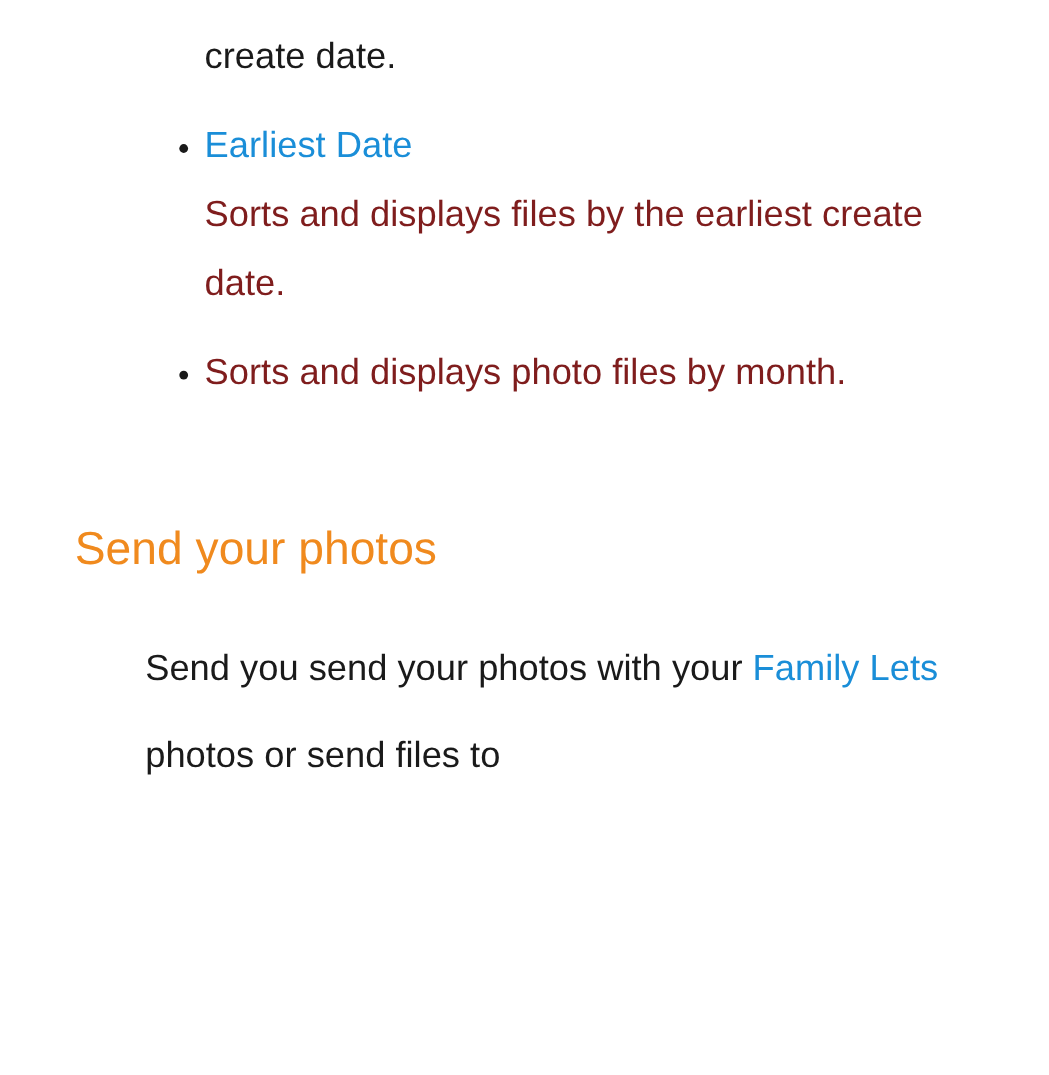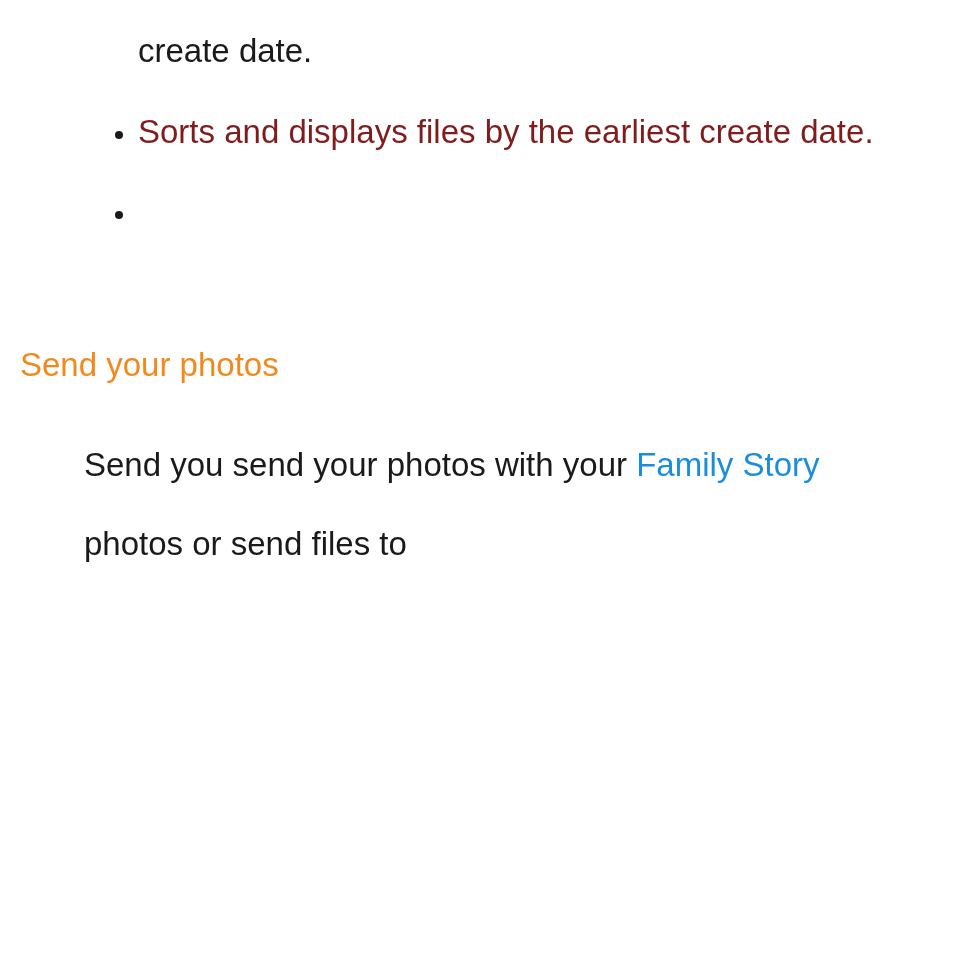--- a/index.html
+++ b/index.html
@@ -9,20 +9,21 @@
     height: 977px;
     background: #ffffff;
     font-family: Arial, Helvetica, sans-serif;
     color: #1a1a1a;
   }
   .page {
     box-sizing: border-box;
     padding: 20px 38px 30px 30px;
     font-size: 33px;
     line-height: 1.9;
+    margin-left: 48px;
   }
   .black { color: #1a1a1a; }
   .blue  { color: #1a8ed8; }
   .orange { color: #f08a1e; }
 
   .frag-create-date {
     margin-left: 108px;
     margin-bottom: 18px;
   }
 
@@ -45,44 +46,46 @@
   }
   .li-desc {
     display: block;
     color: #7f1d1d;
     margin-right: 30px;
   }
 
   .section-heading {
     margin-top: 90px;
     margin-left: -10px;
-    font-size: 33px;
+    font-size: 42px;
   }
 
   .send-body {
     margin-top: 28px;
     margin-left: 54px;
     margin-right: 30px;
     line-height: 2.4;
   }
 </style>
 </head>
 <body>
 
 <div class="page">
 
   <div class="frag-create-date black">create date.</div>
 
   <ul class="bullets">
     <li>
+      <span class="li-title blue">Earliest Date</span>
       <span class="li-desc">Sorts and displays files by the earliest create date.</span>
     </li>
     <li>
+      <span class="li-desc">Sorts and displays photo files by month.</span>
     </li>
   </ul>
 
   <div class="section-heading orange">Send your photos</div>
 
   <div class="send-body black">
-    <span>Send you send your photos with your </span><span class="blue">Family Story</span><span> photos or send files to</span>
+    <span>Send you send your photos with your </span><span class="blue">Family Lets</span><span> photos or send files to</span>
   </div>
 
 </div>
 
 </body></html>

